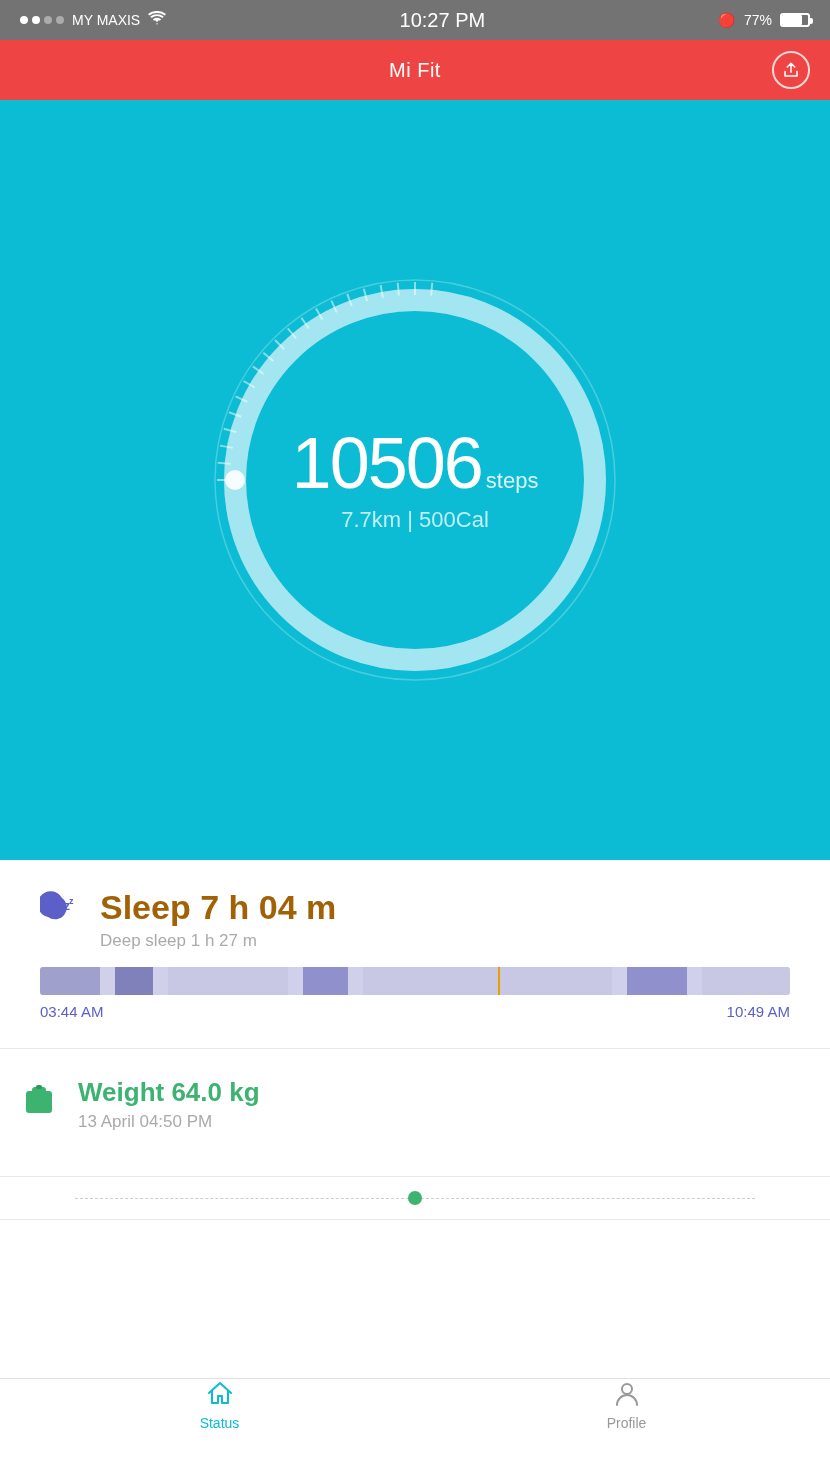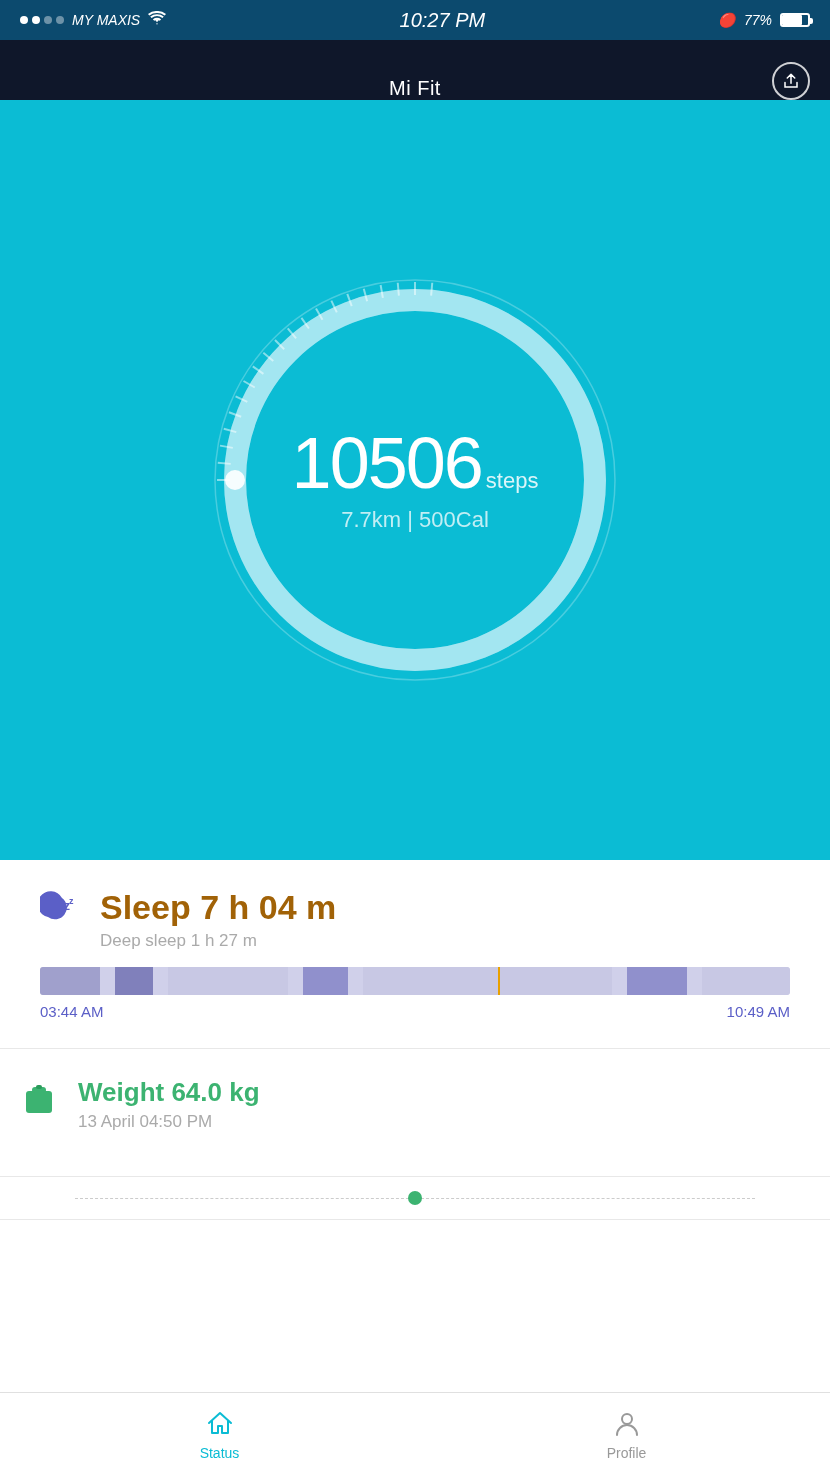--- a/index.html
+++ b/index.html
@@ -7,52 +7,51 @@
     body {
       width: 830px;
       height: 1476px;
       font-family: -apple-system, 'Helvetica Neue', Arial, sans-serif;
       background: #fff;
       overflow: hidden;
     }
 
     
     .status-bar {
-      background: #0c4a6e;
+      background: #737373;
       height: 40px;
       display: flex;
       align-items: center;
       justify-content: space-between;
       padding: 0 20px;
       color: white;
       font-size: 14px;
-      font-style: italic;
     }
     .status-left { display: flex; align-items: center; gap: 8px; }
     .status-dots { display: flex; gap: 4px; }
     .dot { width: 8px; height: 8px; border-radius: 50%; background: white; }
     .dot.empty { background: rgba(255,255,255,0.4); }
     .wifi-icon { font-size: 16px; }
     .status-right { display: flex; align-items: center; gap: 8px; }
     .battery-container { display: flex; align-items: center; gap: 4px; }
     .battery-bar {
       width: 30px; height: 14px; border: 2px solid white; border-radius: 3px; position: relative;
     }
     .battery-bar::after {
       content: ''; position: absolute; right: -5px; top: 3px;
       width: 3px; height: 6px; background: white; border-radius: 0 2px 2px 0;
     }
     .battery-fill { height: 100%; width: 77%; background: white; border-radius: 1px; }
 
     
     .app-header {
-      background: #0f172a;
+      background: #ef4444;
       height: 60px;
       display: flex;
-      align-items: flex-end;
+      align-items: center;
       justify-content: center;
       position: relative;
     }
     .app-title {
       color: white;
       font-size: 20px;
       font-weight: 400;
       letter-spacing: 0.5px;
     }
     .share-btn {
@@ -212,25 +211,25 @@
       position: absolute;
       left: 50%;
       transform: translateX(-50%);
       z-index: 2;
     }
 
     
     .bottom-nav {
       position: absolute;
       bottom: 0; left: 0; right: 0;
-      height: 84px;
+      height: 98px;
       background: white;
       border-top: 1px solid #e0e0e0;
       display: flex;
-      align-items: center;
+      align-items: flex-start;
       padding-left: 16px;
     }
     .nav-item {
       flex: 1;
       display: flex;
       flex-direction: column;
       align-items: center;
       justify-content: center;
       gap: 6px;
       cursor: pointer;

